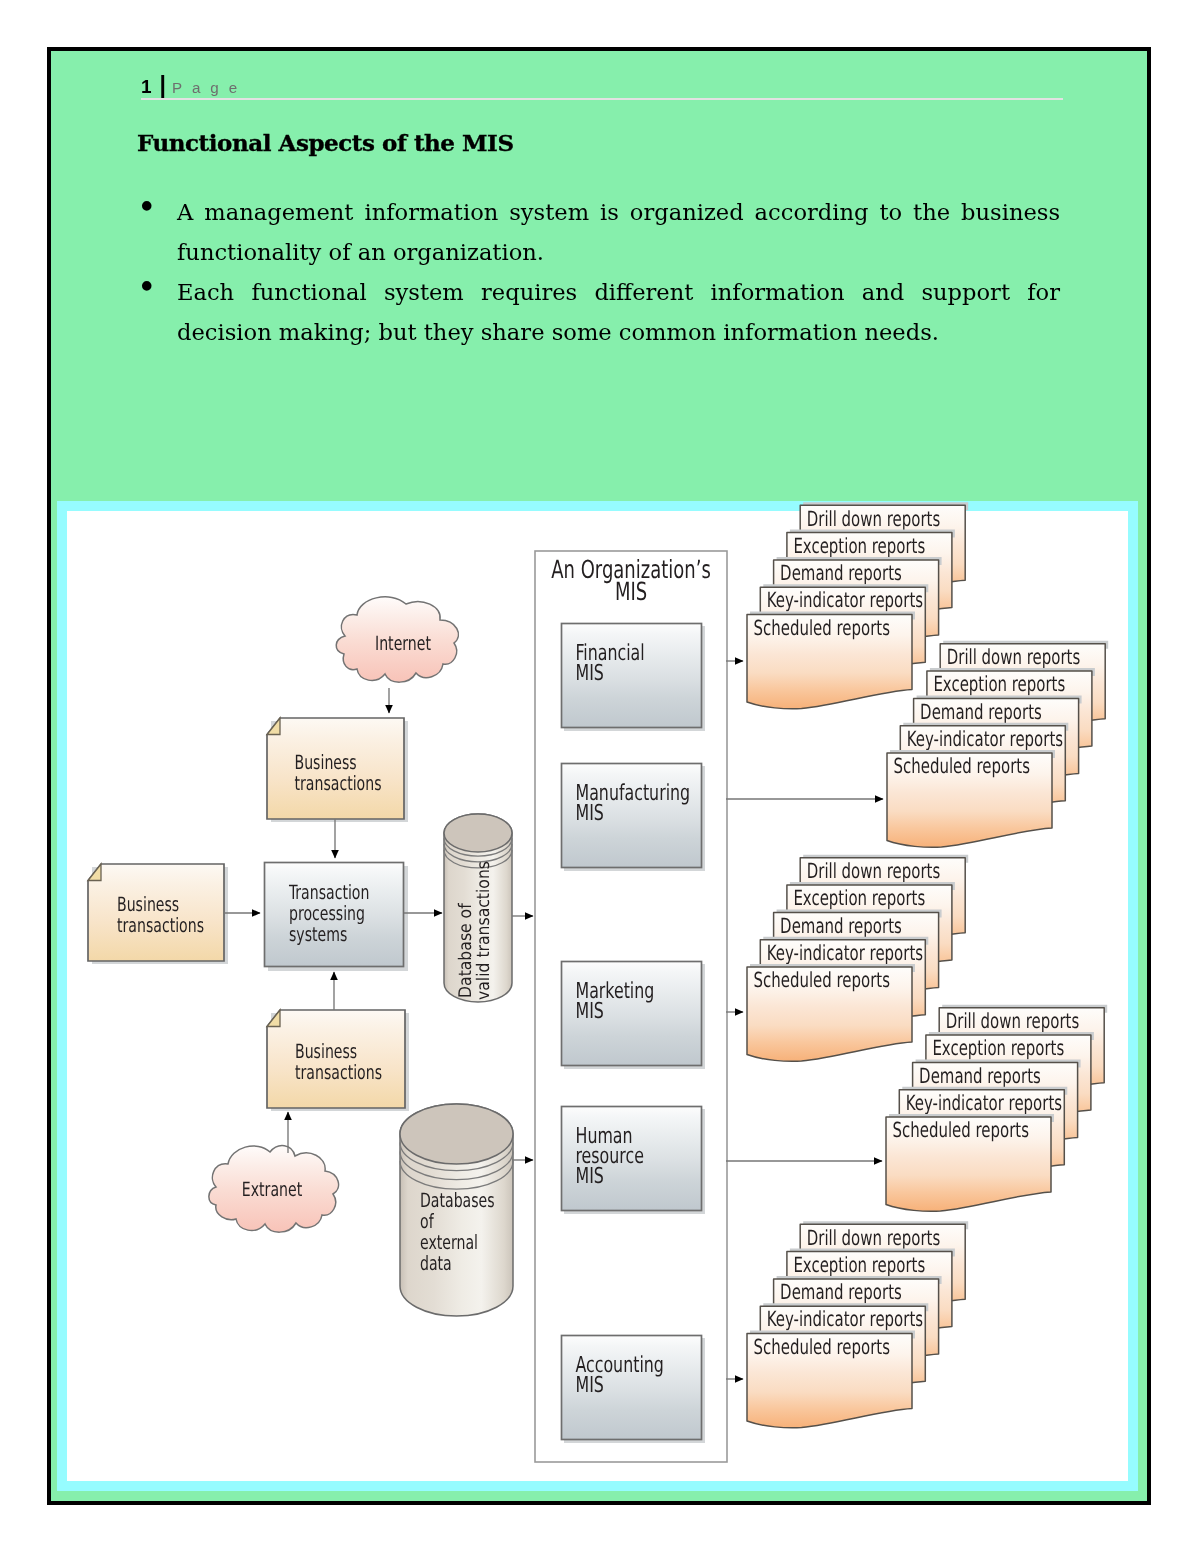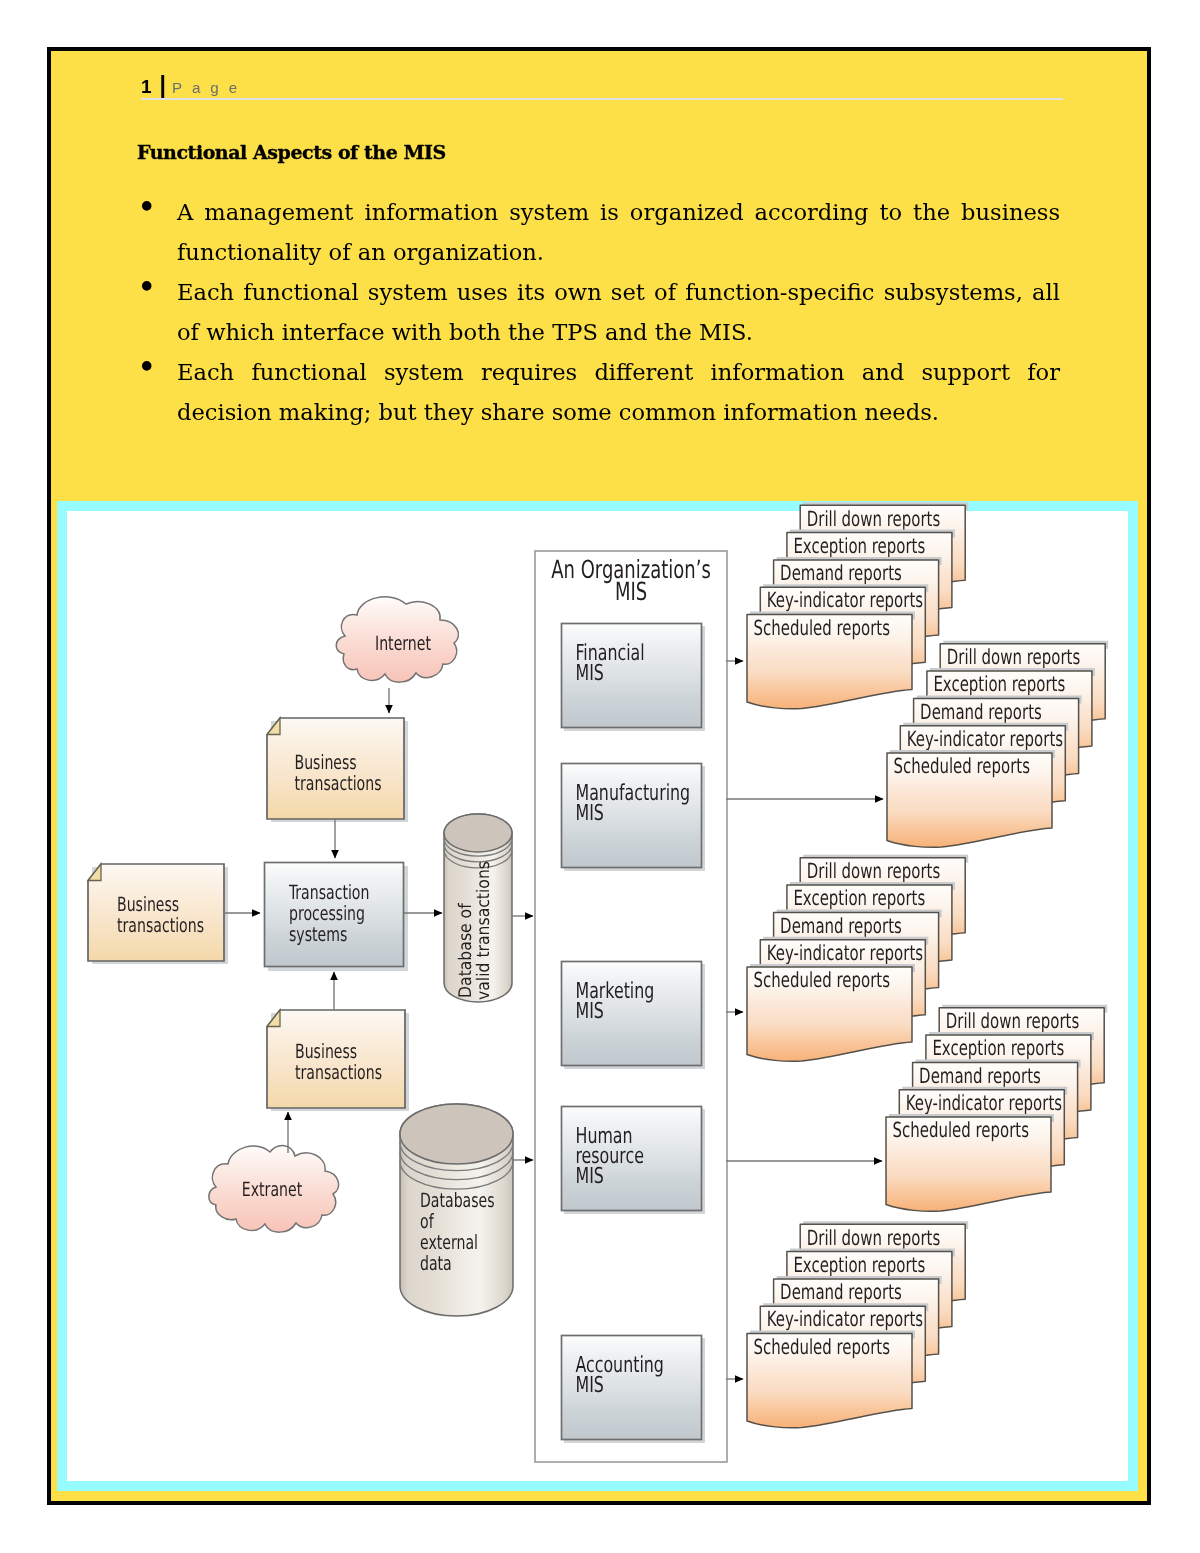--- a/index.html
+++ b/index.html
@@ -1,26 +1,26 @@
 <!DOCTYPE html>
 <html><head>
 <meta charset="utf-8">
 <style>
   * { box-sizing: border-box; }
   html,body { margin:0; padding:0; }
   body { width:1200px; height:1553px; background:#fff; overflow:hidden;
          font-family:"Liberation Serif", serif; -webkit-font-smoothing:antialiased; }
   #page { position:absolute; left:47px; top:47px; width:1104px; height:1458px;
-          border:4px solid #000; background:#fde047; }
+          border:4px solid #000; background:#86efac; }
   .hdr { position:absolute; left:90px; top:23px; width:922px; line-height:1; }
   .hdr-num { font-family:"Liberation Sans", sans-serif; font-weight:bold; font-size:19px; color:#000; }
   .hdr-sep { font-family:"Liberation Sans", sans-serif; font-weight:bold; font-size:23px; margin-left:8px; position:relative; top:0px; }
   .hdr-page { font-family:"Liberation Sans", sans-serif; font-size:15.2px; color:#6e6e6e; letter-spacing:2.9px; margin-left:2px; }
   .hdr-rule { position:absolute; left:90px; top:47px; width:922px; height:2px; background:#e2e2e2; }
-  h1.title { position:absolute; left:86px; top:90px; margin:0; font-size:19px; font-weight:bold;
+  h1.title { position:absolute; left:86px; top:78px; margin:0; font-size:23px; font-weight:bold;
              font-family:"DejaVu Serif", serif; letter-spacing:-0.45px; transform:scaleX(1); transform-origin:left top; white-space:nowrap;
              -webkit-text-stroke:0.35px #000; }
   ul.bul { position:absolute; left:95px; top:141px; width:914px; margin:0; padding:0; list-style:none; }
   ul.bul li { position:relative; padding-left:31px; font-size:22.6px; line-height:40px;
               text-align:justify; font-family:"DejaVu Serif", serif; }
   ul.bul li::before { content:"\2022"; position:absolute; left:-9px; top:0px; font-size:33px; line-height:32px; }
   #figure { position:absolute; left:6px; top:450px; width:1081px; height:990px;
             border:10px solid #96fcff; background:#fff; }
   #figure svg { position:absolute; left:-10px; top:-10px; display:block; }
   #figure svg text { text-rendering:geometricPrecision; }
@@ -29,21 +29,20 @@
 <body>
 
 <div id="page">
   <div class="hdr">
     <span class="hdr-num">1</span><span class="hdr-sep">|</span> <span class="hdr-page">P a g e</span>
   </div>
   <div class="hdr-rule"></div>
   <h1 class="title">Functional Aspects of the MIS</h1>
   <ul class="bul">
     <li>A management information system is organized according to the business functionality of an organization.</li>
-    <li>Each functional system uses its own set of function-specific subsystems, all of which interface with both the TPS and the MIS.</li>
     <li>Each functional system requires different information and support for decision making; but they share some common information needs.</li>
   </ul>
   <div id="figure">
 <svg class="fig" width="1081" height="990" viewBox="57 501 1081 990">
 <defs>
 <linearGradient id="gDoc" x1="0" y1="0" x2="0" y2="1">
             <stop offset="0" stop-color="#fdf9f4"></stop>
             <stop offset="0.20" stop-color="#fbf1e4"></stop>
             <stop offset="0.60" stop-color="#f8e4c9"></stop>
             <stop offset="1" stop-color="#f3d8a8"></stop>

